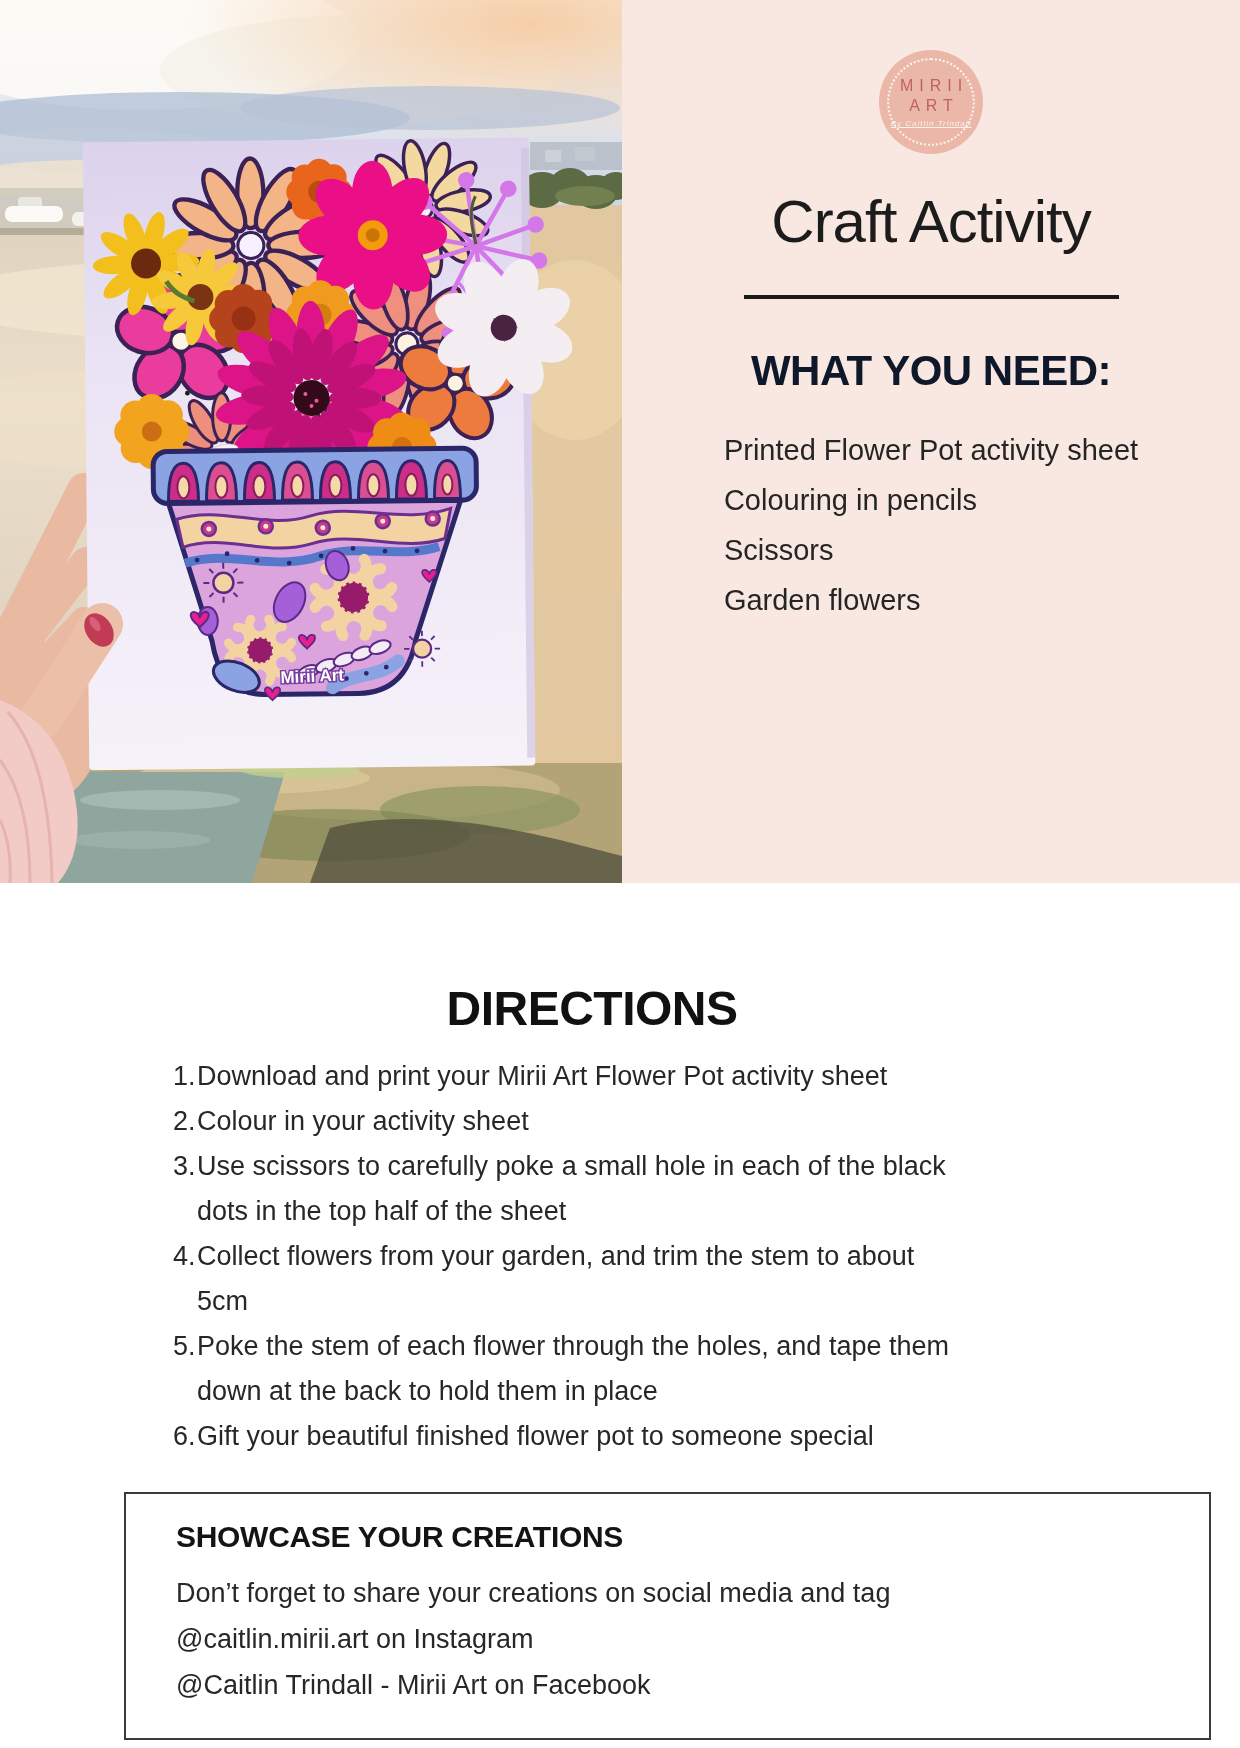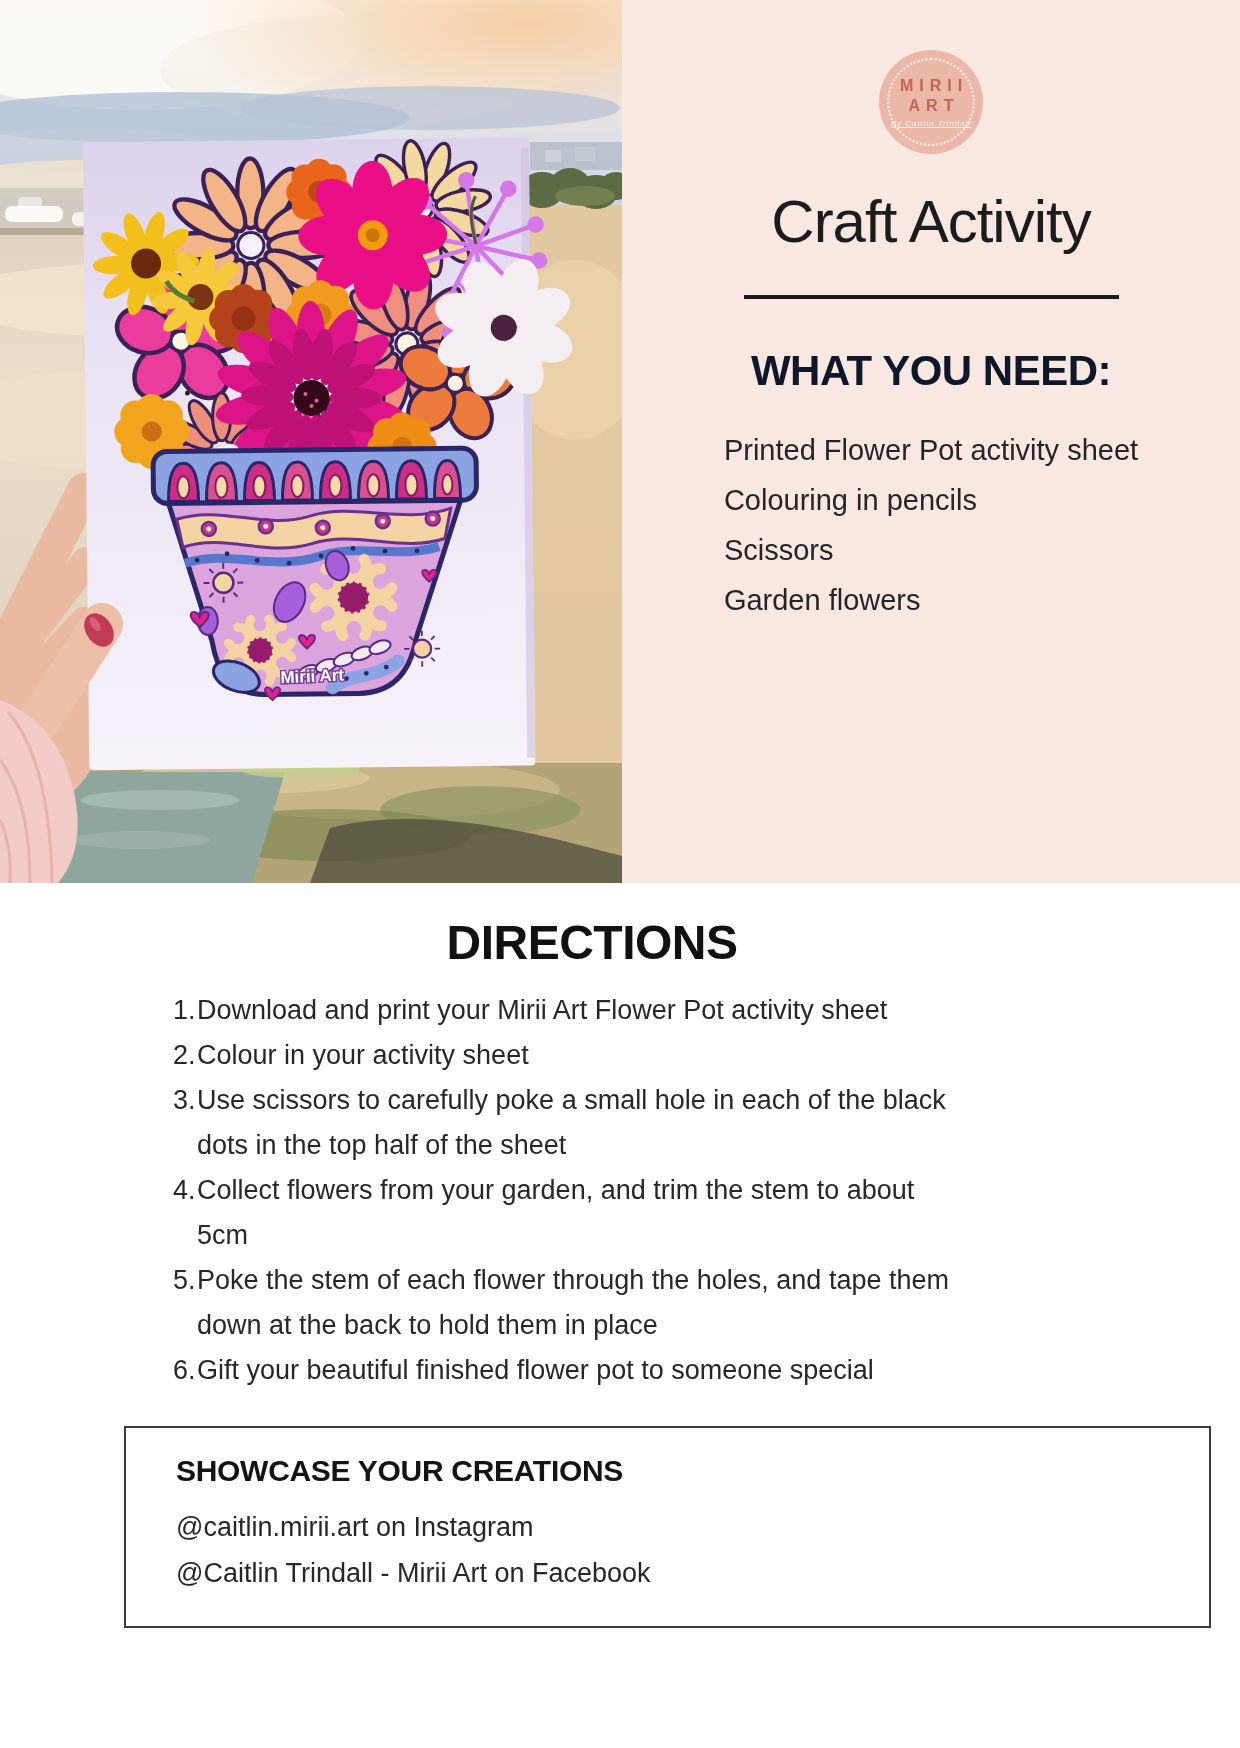--- a/index.html
+++ b/index.html
@@ -13,31 +13,31 @@
   .photo svg { display:block; }
   .panel {
     flex:1; background:#f8e8e1; display:flex; flex-direction:column; align-items:center;
   }
   .logo {
     margin-top:50px; width:104px; height:104px; border-radius:50%;
     background:#eab7a8; position:relative;
     display:flex; flex-direction:column; align-items:center; justify-content:center;
   }
   .logo-ring { position:absolute; inset:8px; border-radius:50%; border:2px dotted #fdf4ee; }
-  .logo-line { color:#c2635a; font-weight:bold; font-size:16px; letter-spacing:6px; margin-left:6px; line-height:20px; }
+  .logo-line { color:#c2635a; font-weight:normal; font-size:16px; letter-spacing:6px; margin-left:6px; line-height:20px; }
   .logo-tagline { color:#fbf1ea; font-size:8px; font-style:italic; margin-top:3px; letter-spacing:1px;text-decoration:underline; }
   .title { margin-top:30px; text-align:center; color:#1c1c1c; font-weight:400; font-size:60px; line-height:75px; letter-spacing:-1px; }
   .title span { display:block; white-space:nowrap; }
   .divider { width:375px; height:4px; background:#1a1a1a; margin-top:36px; }
   .wyn-heading { margin-top:48px; color:#0f172a; font-weight:700; font-size:42px; letter-spacing:-0.5px; white-space:nowrap; }
   .wyn-list { margin-top:30px; list-style:none; text-align:left; font-size:29px; line-height:50px; color:#252525; }
   .wyn-list li { white-space:nowrap; }
   
   .bottom-section { background:#ffffff; height:865px; }
-  .dir-wrap { margin-left:124px; width:936px; padding-top:32px; }
+  .dir-wrap { margin-left:124px; width:936px; padding-top:98px; }
   .dir-heading { text-align:center; color:#111; font-weight:800; font-size:48px; letter-spacing:-0.5px; }
   .dir-list { margin-top:18px; margin-left:49px; list-style:none; counter-reset:step; }
   .dir-list li { position:relative; padding-left:24px; font-size:27px; line-height:45px; color:#272727; }
   .dir-list .num { position:absolute; left:0; top:0; }
   .step-line { display:block; white-space:nowrap; }
   .showcase-box {
     margin-left:124px; margin-top:33px; width:1087px;
     border:2px solid #3a3a3a; padding:26px 50px 30px 50px; background:#fff;
   }
   .showcase-heading { font-size:30px; font-weight:800; color:#141414; letter-spacing:-0.3px; white-space:nowrap; }
@@ -541,17 +541,18 @@
       <li>
         <span class="num">6.</span>
         <span class="step-line">Gift your beautiful finished flower pot to someone special</span>
       </li>
     </ol>
   </div>
 
   <div class="showcase-box">
     <h3 class="showcase-heading">SHOWCASE YOUR CREATIONS</h3>
     <div class="showcase-lines">
+      <span>Don’t forget to share your creations on social media and tag</span>
       <span>@caitlin.mirii.art on Instagram</span>
       <span>@Caitlin Trindall - Mirii Art on Facebook</span>
     </div>
   </div>
 </div>
 
 </body></html>

